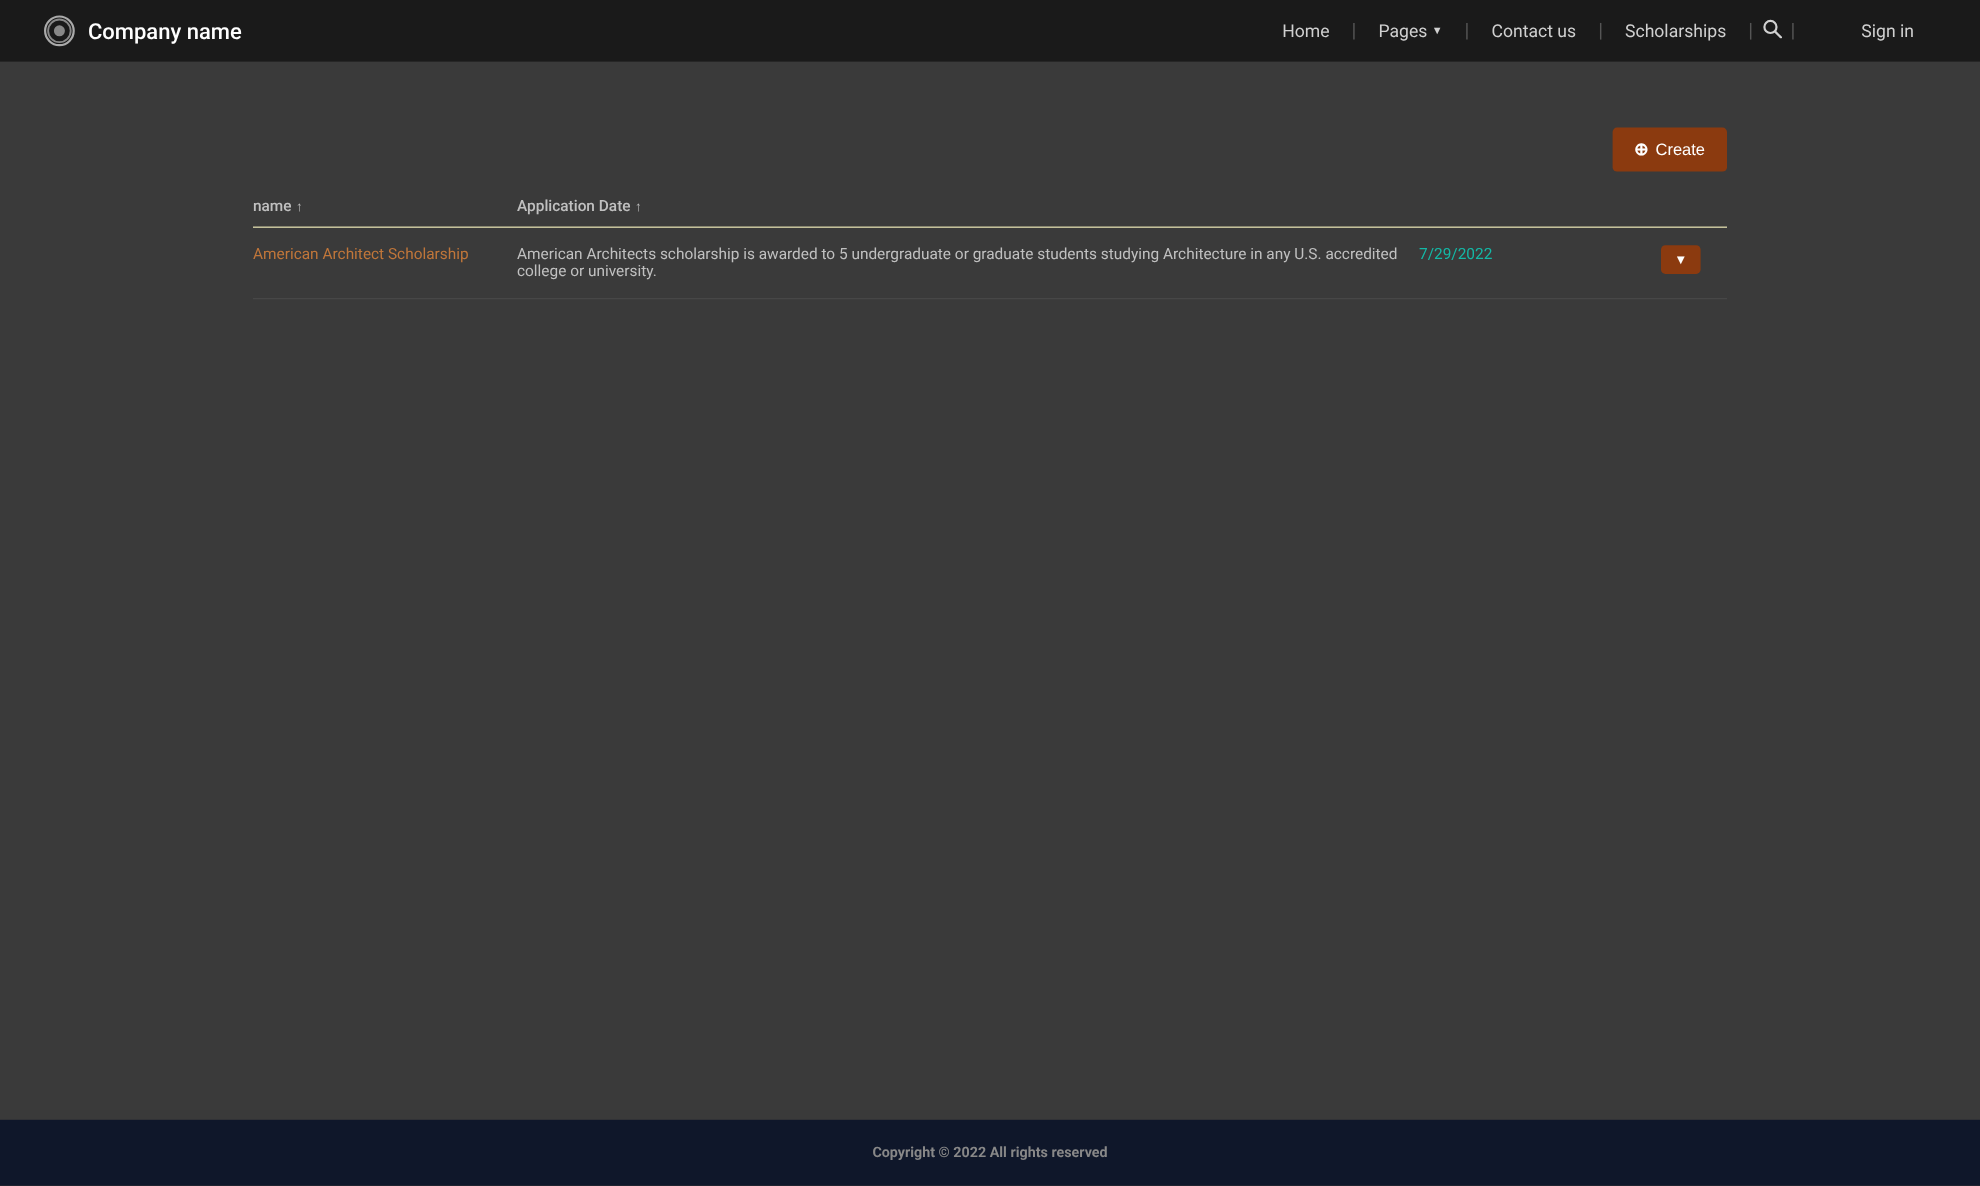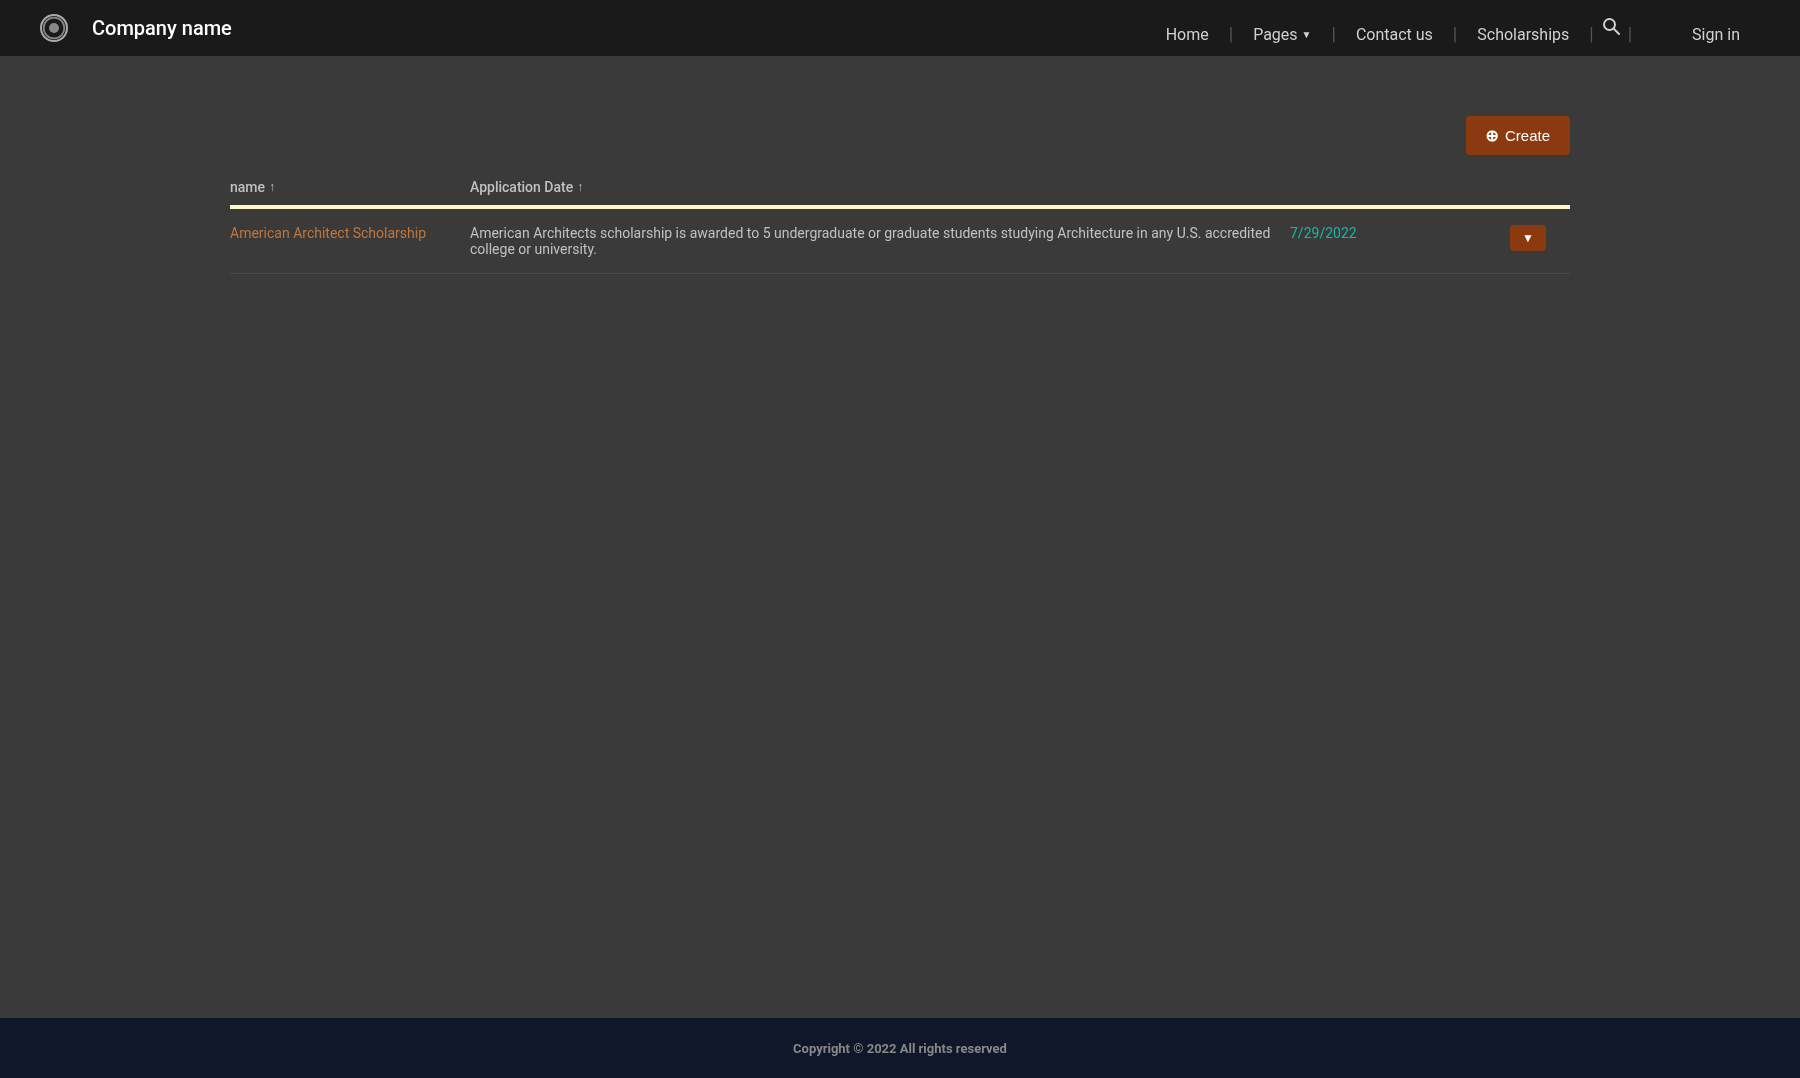--- a/index.html
+++ b/index.html
@@ -24,21 +24,21 @@
       display: flex;
       align-items: center;
       justify-content: space-between;
       padding: 0 40px;
       position: relative;
     }
 
     .navbar-brand {
       display: flex;
       align-items: center;
-      gap: 24px;
+      gap: 12px;
       color: #fff;
       font-size: 20px;
       font-weight: 500;
     }
 
     .brand-icon {
       width: 28px;
       height: 28px;
       border-radius: 50%;
       border: 2px solid #aaa;
@@ -54,21 +54,21 @@
       content: '';
       width: 10px;
       height: 10px;
       border-radius: 50%;
       background: #888;
       position: absolute;
     }
 
     .navbar-nav {
       display: flex;
-      align-items: flex-end;
+      align-items: center;
       gap: 0;
       list-style: none;
     }
 
     .navbar-nav li {
       display: flex;
       align-items: center;
     }
 
     .navbar-nav li a {
@@ -142,21 +142,21 @@
     }
 
     
     .table-container {
       width: 100%;
     }
 
     .table-header {
       display: grid;
       grid-template-columns: 240px 1fr 220px 60px;
-      border-bottom: 4px solid #fef9c3;
+      border-bottom: 1px solid #fef9c3;
       padding-bottom: 10px;
       margin-bottom: 0;
     }
 
     .table-header-cell {
       color: #c0c0c0;
       font-size: 14px;
       font-weight: 500;
       display: flex;
       align-items: center;

